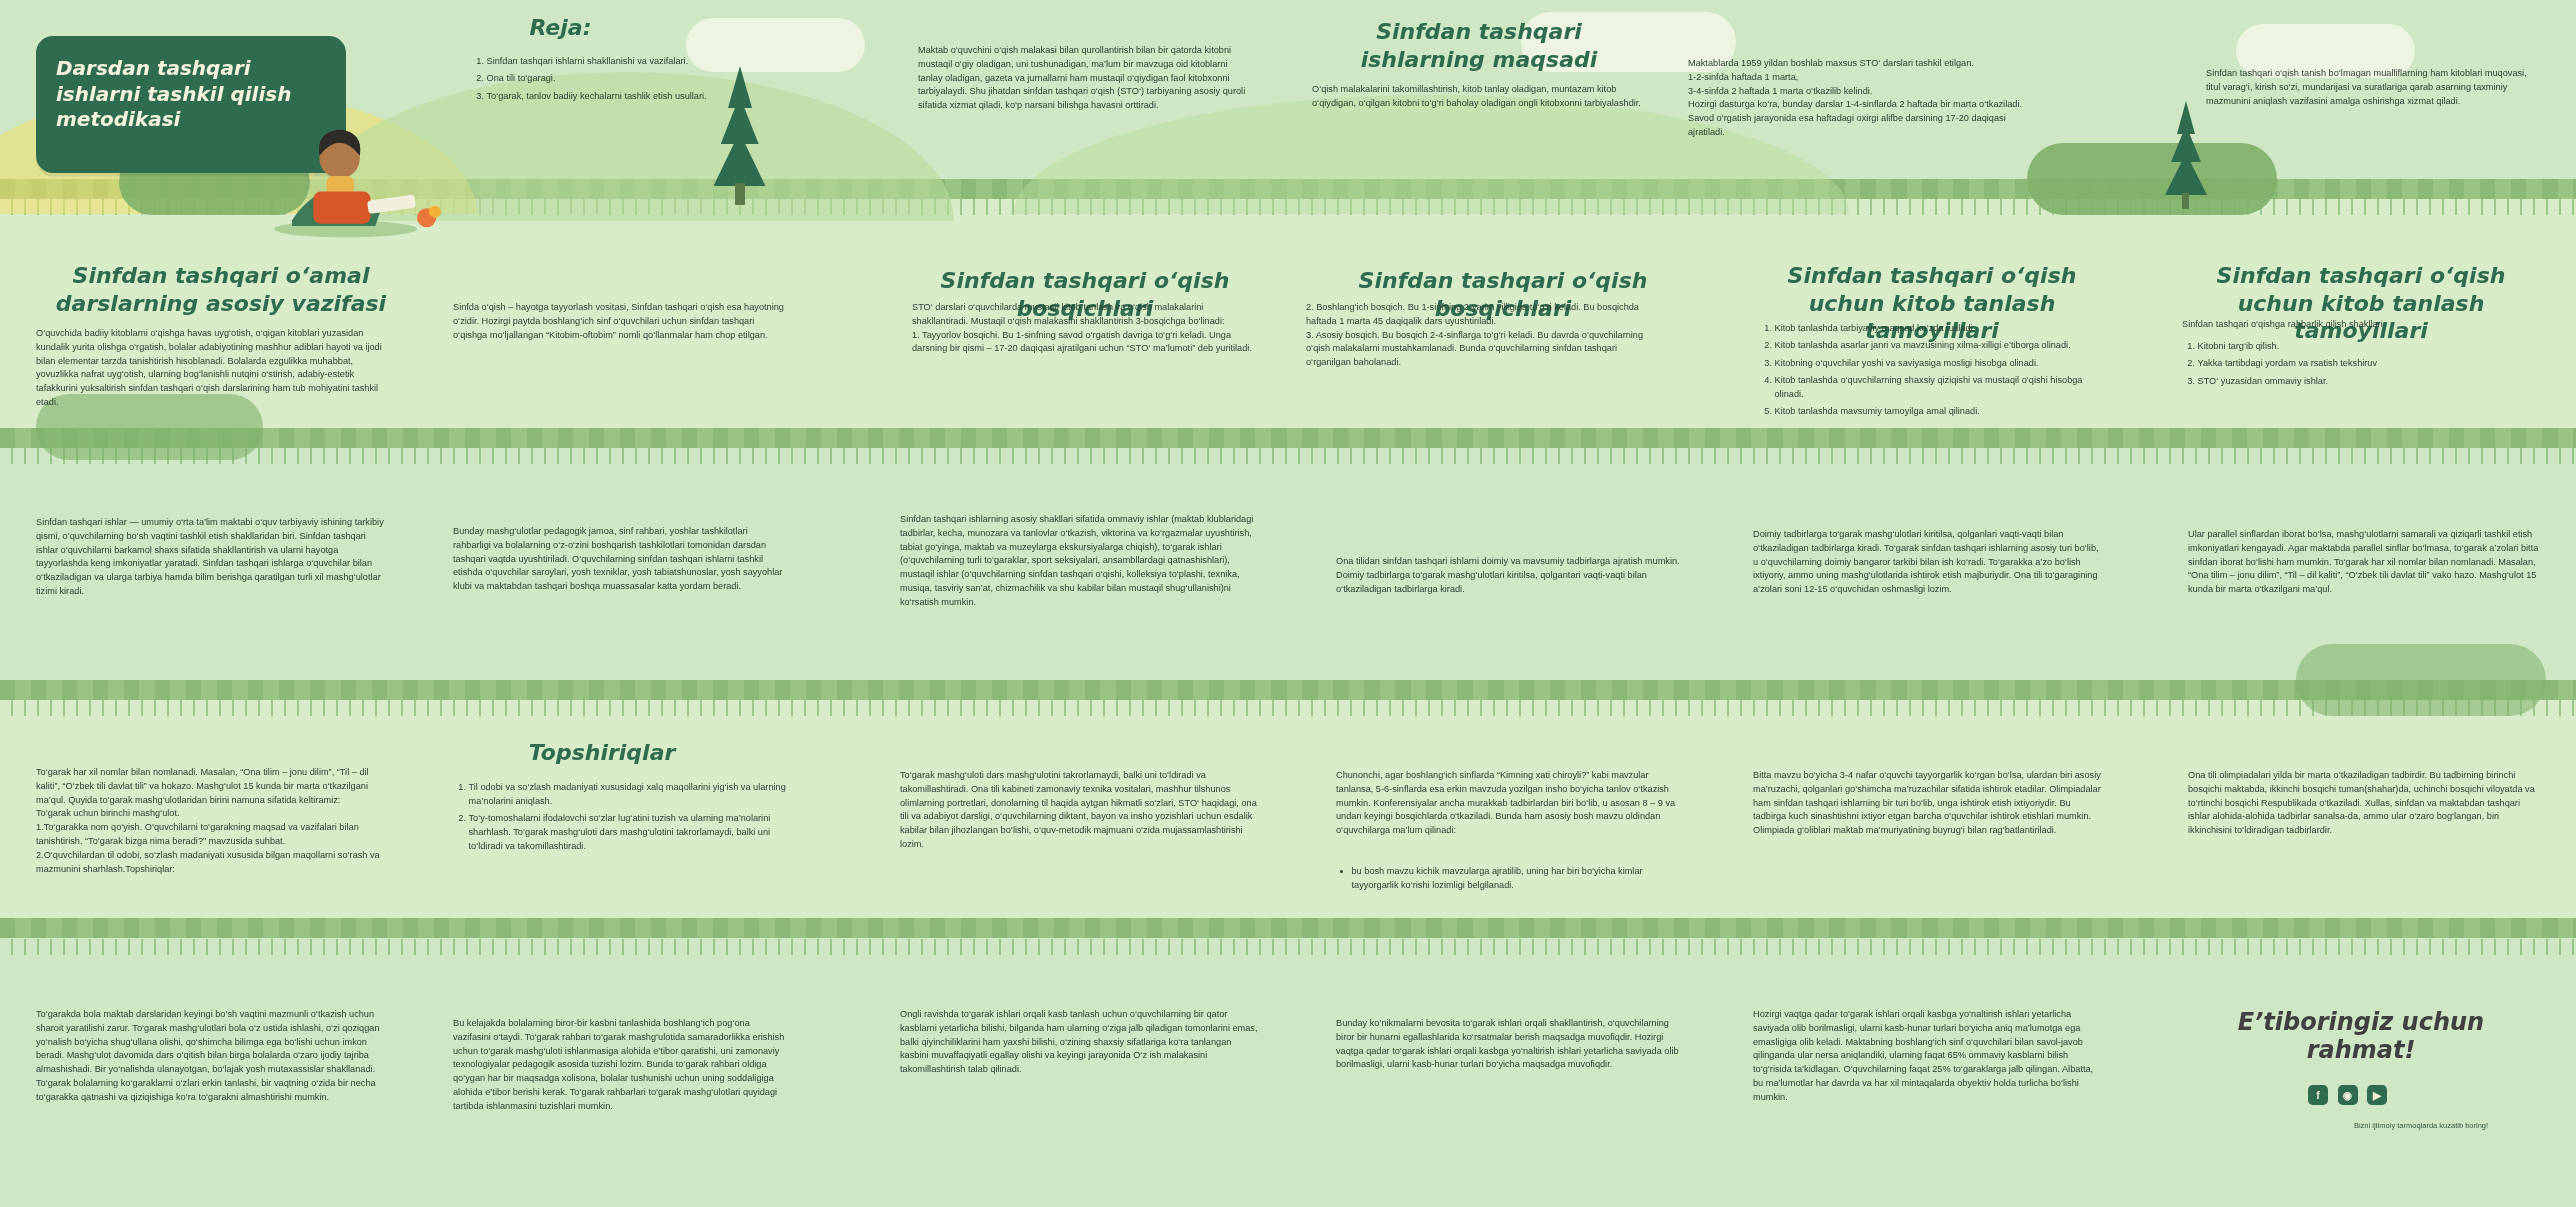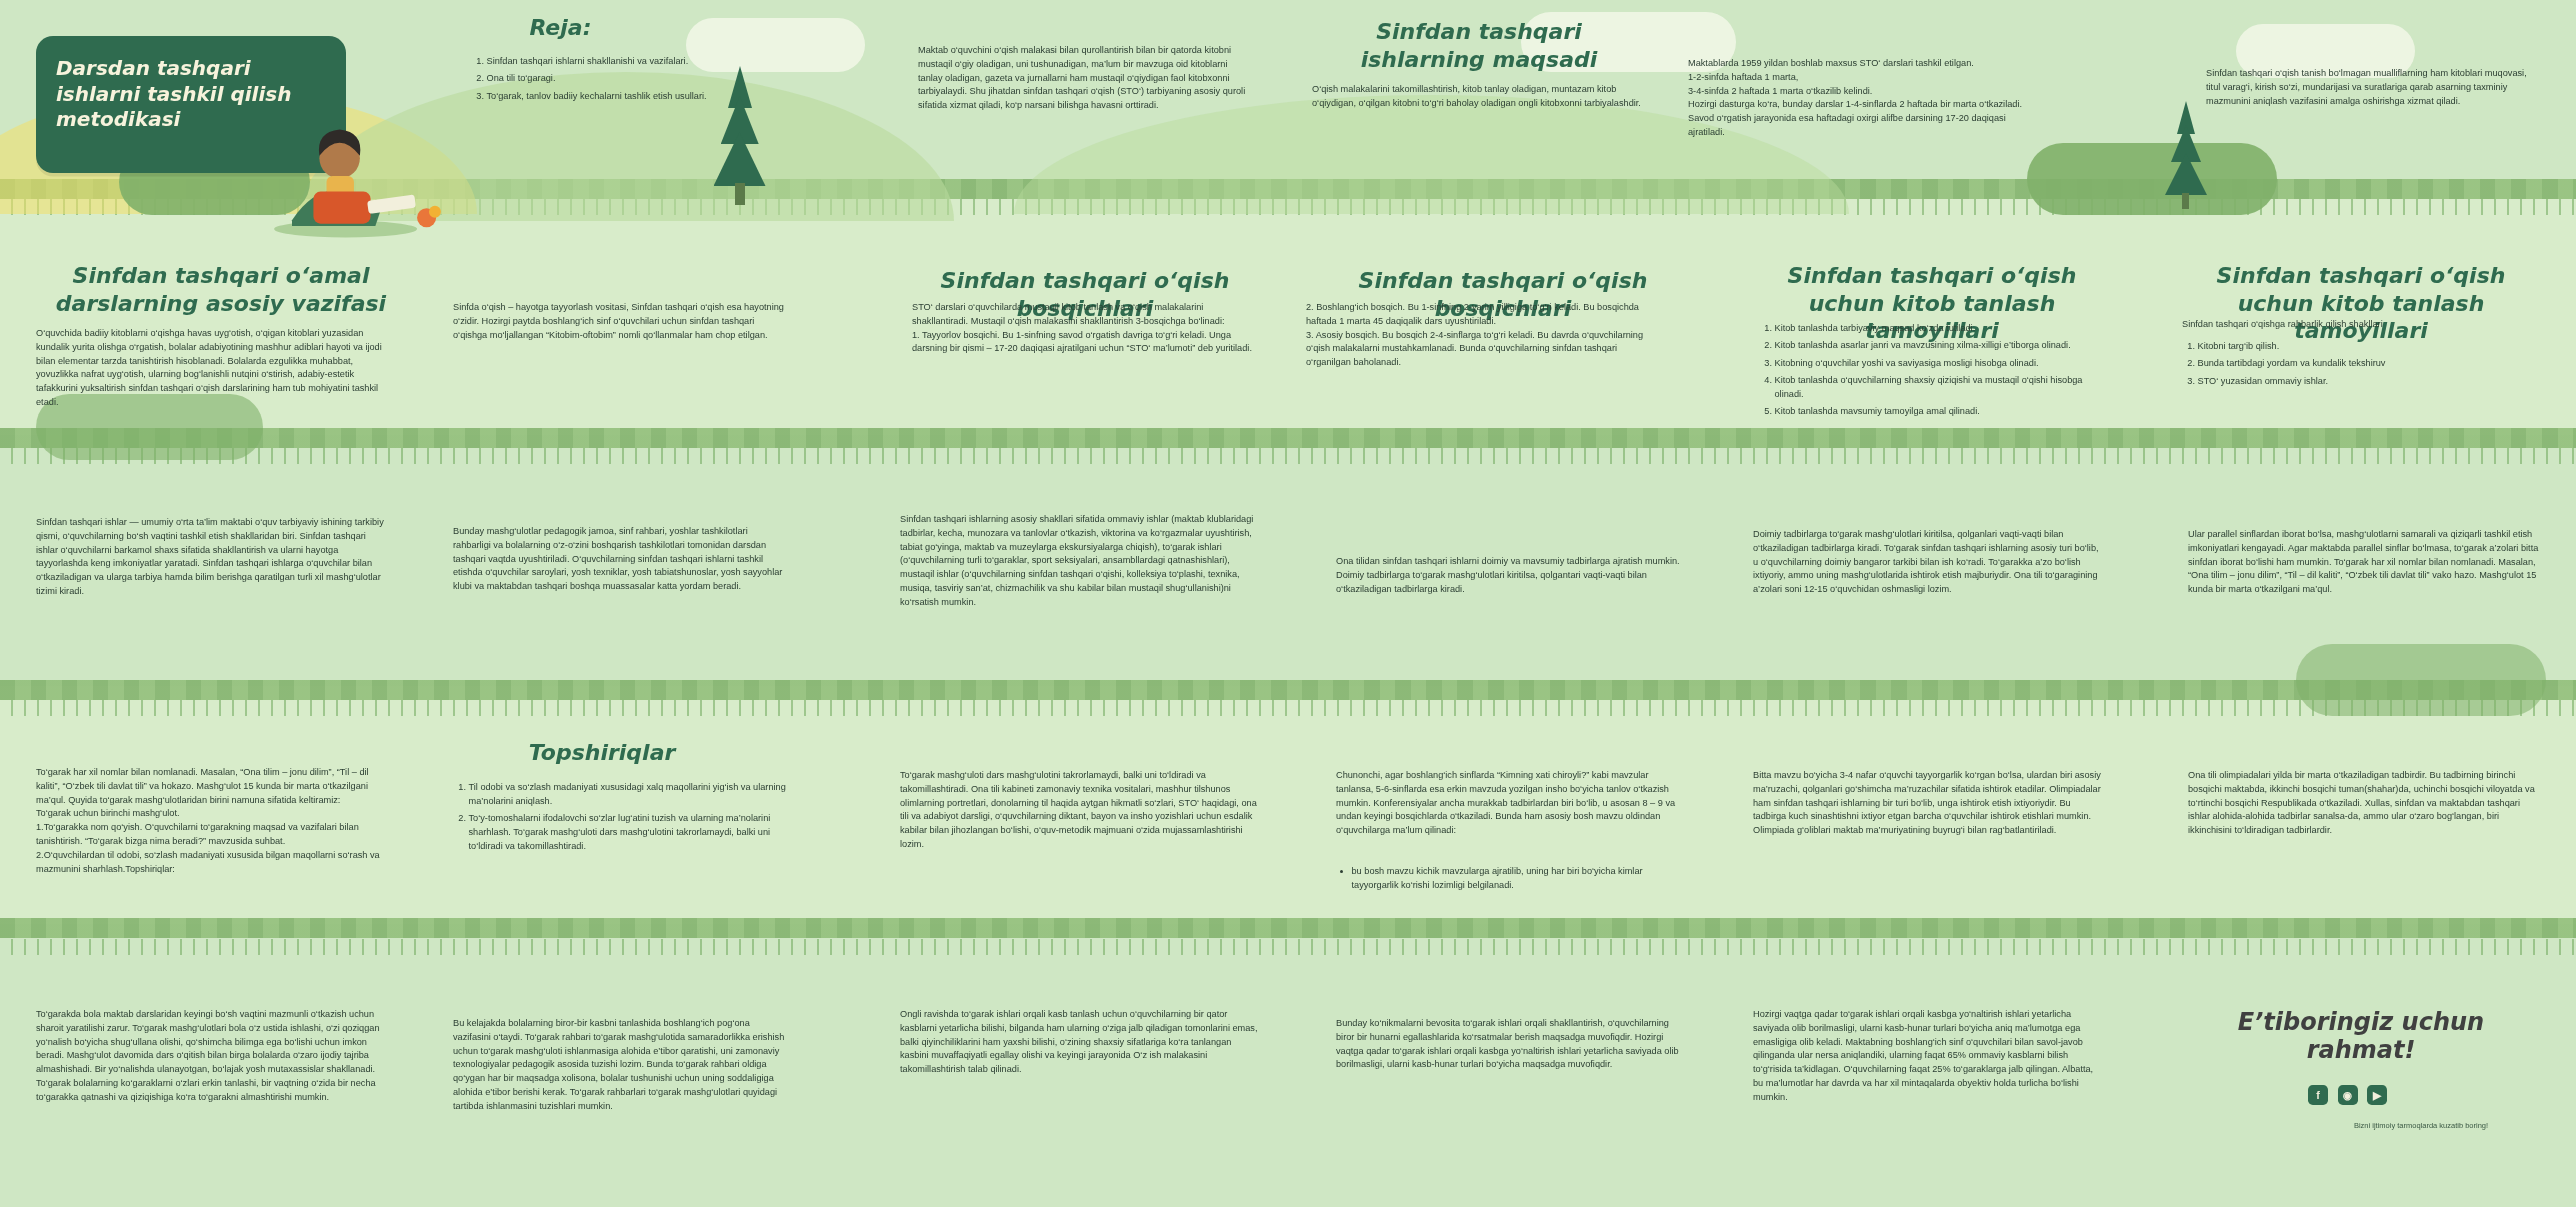--- a/index.html
+++ b/index.html
@@ -217,21 +217,21 @@
     <li>Kitob tanlashda o‘quvchilarning shaxsiy qiziqishi va mustaqil o‘qishi hisobga olinadi.</li>
     <li>Kitob tanlashda mavsumiy tamoyilga amal qilinadi.</li>
   </ol>
 </div>
 
 <div class="sec-h" style="left:2176px;top:262px;width:370px;">Sinfdan tashqari o‘qish uchun kitob tanlash tamoyillari</div>
 <div class="tb" style="left:2182px;top:318px;width:346px;">Sinfdan tashqari o‘qishga rahbarlik qilish shakllari</div>
 <div class="tb" style="left:2182px;top:340px;width:346px;">
   <ol>
     <li>Kitobni targ‘ib qilish.</li>
-    <li>Bunda tartibdagi yordam va kundalik tekshiruv</li>
+    <li>Yakka tartibdagi yordam va rsatish tekshiruv</li>
     <li>STO‘ yuzasidan ommaviy ishlar.</li>
   </ol>
 </div>
 
 <div class="tb" style="left:36px;top:516px;width:352px;">Sinfdan tashqari ishlar — umumiy o‘rta ta’lim maktabi o‘quv tarbiyaviy ishining tarkibiy qismi, o‘quvchilarning bo‘sh vaqtini tashkil etish shakllaridan biri. Sinfdan tashqari ishlar o‘quvchilarni barkamol shaxs sifatida shakllantirish va ularni hayotga tayyorlashda keng imkoniyatlar yaratadi. Sinfdan tashqari ishlarga o‘quvchilar bilan o‘tkaziladigan va ularga tarbiya hamda bilim berishga qaratilgan turli xil mashg‘ulotlar tizimi kiradi.</div>
 <div class="tb" style="left:453px;top:525px;width:334px;">Bunday mashg‘ulotlar pedagogik jamoa, sinf rahbari, yoshlar tashkilotlari rahbarligi va bolalarning o‘z-o‘zini boshqarish tashkilotlari tomonidan darsdan tashqari vaqtda uyushtiriladi. O‘quvchilarning sinfdan tashqari ishlarni tashkil etishda o‘quvchilar saroylari, yosh texniklar, yosh tabiatshunoslar, yosh sayyohlar klubi va maktabdan tashqari boshqa muassasalar katta yordam beradi.</div>
 <div class="tb" style="left:900px;top:513px;width:358px;">Sinfdan tashqari ishlarning asosiy shakllari sifatida ommaviy ishlar (maktab klublaridagi tadbirlar, kecha, munozara va tanlovlar o‘tkazish, viktorina va ko‘rgazmalar uyushtirish, tabiat go‘yinga, maktab va muzeylarga ekskursiyalarga chiqish), to‘garak ishlari (o‘quvchilarning turli to‘garaklar, sport seksiyalari, ansambllardagi qatnashishlari), mustaqil ishlar (o‘quvchilarning sinfdan tashqari o‘qishi, kolleksiya to‘plashi, texnika, musiqa, tasviriy san’at, chizmachilik va shu kabilar bilan mustaqil shug‘ullanishi)ni ko‘rsatish mumkin.</div>
 <div class="tb" style="left:1336px;top:555px;width:346px;">Ona tilidan sinfdan tashqari ishlarni doimiy va mavsumiy tadbirlarga ajratish mumkin. Doimiy tadbirlarga to‘garak mashg‘ulotlari kiritilsa, qolgantari vaqti-vaqti bilan o‘tkaziladigan tadbirlarga kiradi.</div>
 <div class="tb" style="left:1753px;top:528px;width:352px;">Doimiy tadbirlarga to‘garak mashg‘ulotlari kiritilsa, qolganlari vaqti-vaqti bilan o‘tkaziladigan tadbirlarga kiradi. To‘garak sinfdan tashqari ishlarning asosiy turi bo‘lib, u o‘quvchilarning doimiy bangaror tarkibi bilan ish ko‘radi. To‘garakka a’zo bo‘lish ixtiyoriy, ammo uning mashg‘ulotlarida ishtirok etish majburiydir. Ona tili to‘garagining a’zolari soni 12-15 o‘quvchidan oshmasligi lozim.</div>
 <div class="tb" style="left:2188px;top:528px;width:352px;">Ular parallel sinflardan iborat bo‘lsa, mashg‘ulotlarni samarali va qiziqarli tashkil etish imkoniyatlari kengayadi. Agar maktabda parallel sinflar bo‘lmasa, to‘garak a’zolari bitta sinfdan iborat bo‘lishi ham mumkin. To‘garak har xil nomlar bilan nomlanadi. Masalan, “Ona tilim – jonu dilim”, “Til – dil kaliti”, “O‘zbek tili davlat tili” vako hazo. Mashg‘ulot 15 kunda bir marta o‘tkazilgani ma’qul.</div>

